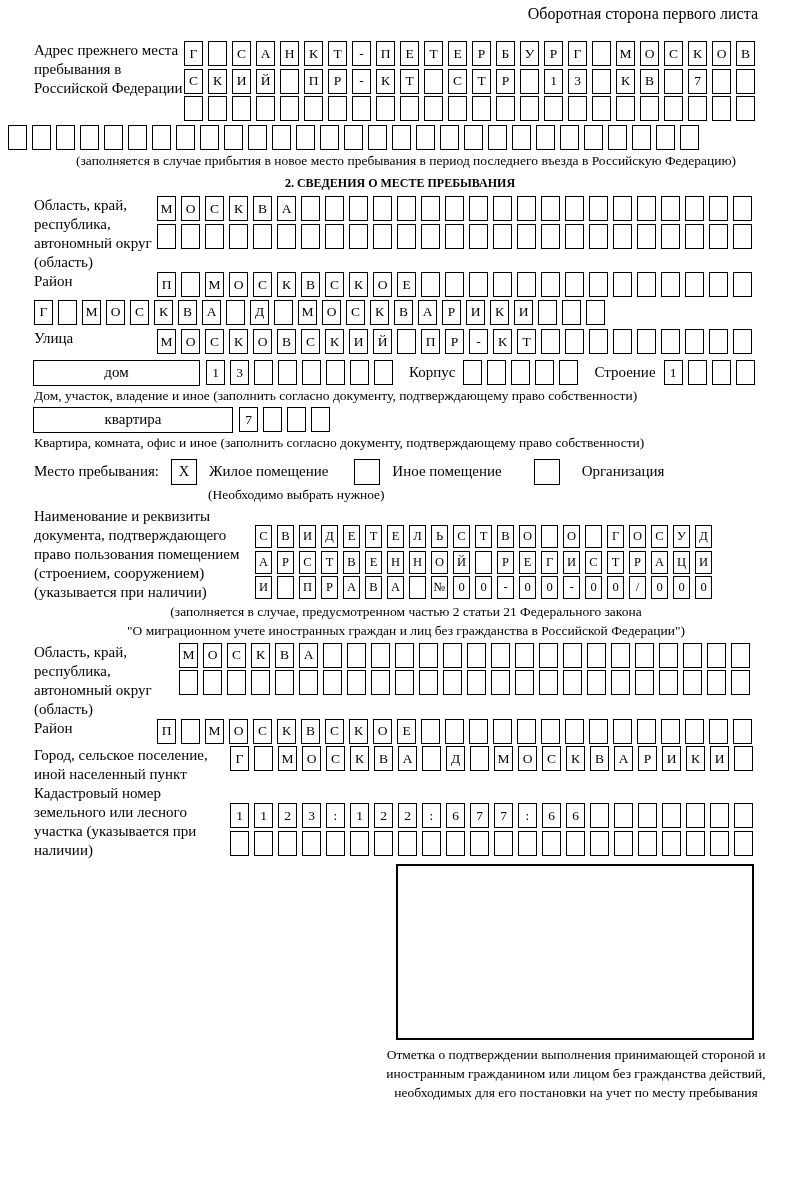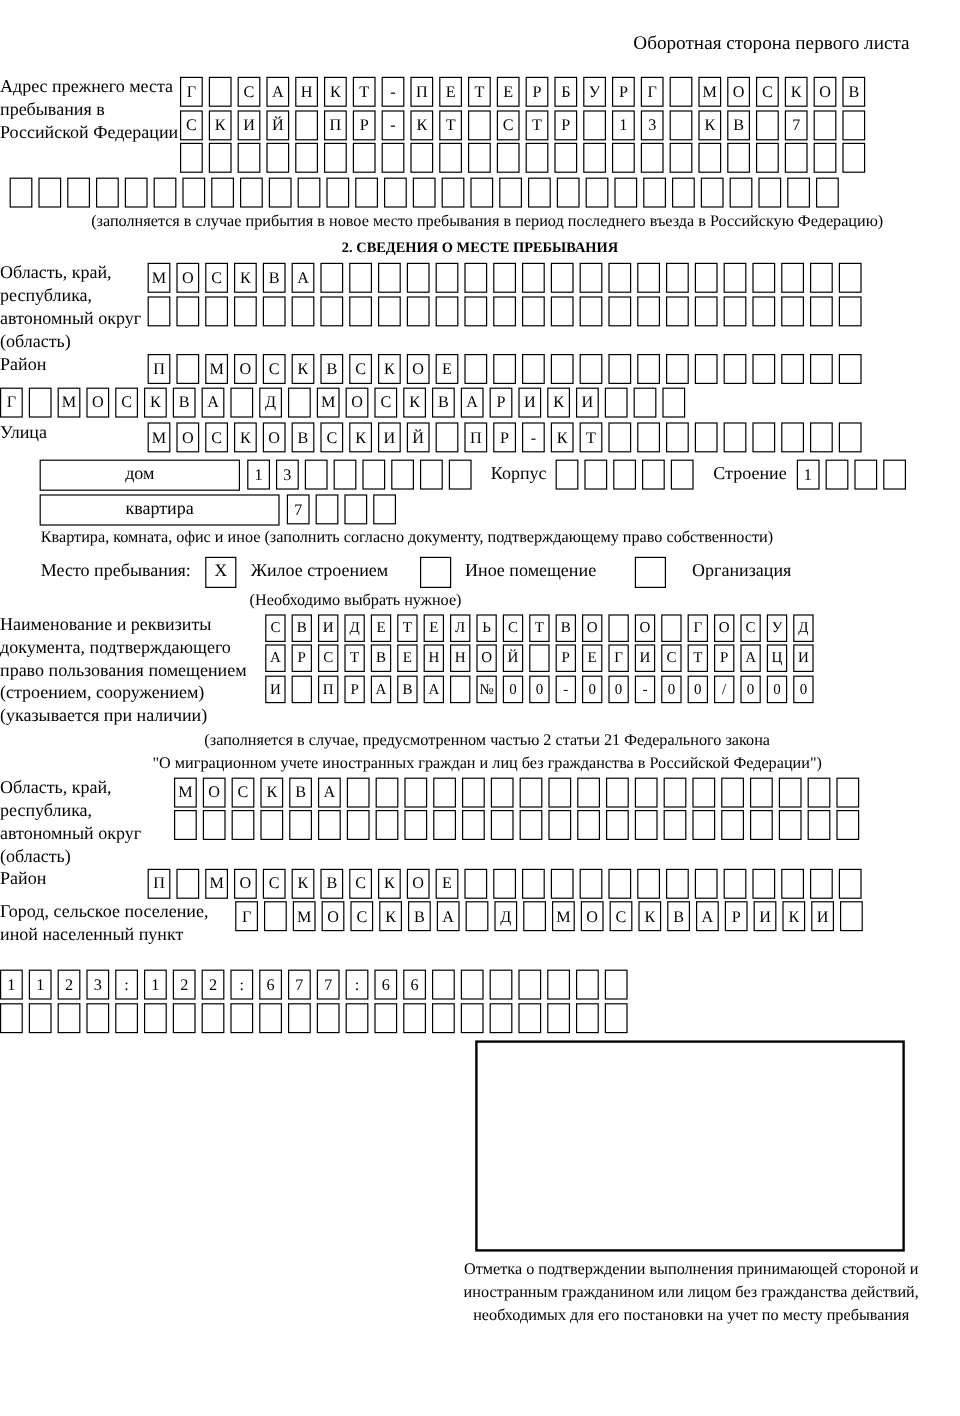--- a/index.html
+++ b/index.html
@@ -1,19 +1,19 @@
 <!DOCTYPE html>
 <html><head>
 <meta charset="utf-8">
 <style>
   html,body{margin:0;padding:0;background:#fff;}
   .page{position:relative;width:800px;height:1180px;background:#fff;color:#000;
         font-family:"Liberation Serif","DejaVu Serif",serif;overflow:hidden;}
-  .hdr{text-align:right;padding:28px 42px 0 0;font-size:16px;}
-  .frow{display:flex;align-items:flex-start;}
+  .hdr{text-align:right;padding:5px 42px 0 0;font-size:16px;}
+  .frow{display:flex;align-items:flex-start;margin-left:34px;}
   .lbl{font-size:15px;line-height:19px;flex-shrink:0;}
   .rows{display:flex;flex-direction:column;}
   .cellrow{display:flex;gap:5px;margin-bottom:2.5px;}
   .cell{width:17px;height:23px;border:1.6px solid #000;display:flex;align-items:center;
         justify-content:center;font-size:13.5px;flex-shrink:0;background:#fff;}
   .sm .cell{width:15px;height:21px;font-size:12.5px;}
   .fullrow{margin-left:8px;margin-top:1px;}
   .caption{font-size:13.5px;line-height:17px;margin:1px 0 2px;}
   .center{text-align:center;padding-left:12px;}
   .lcap{margin-left:34px;}
@@ -325,44 +325,45 @@
         <span class="cell"></span>
       </div>
     <span class="inline-lbl">Строение</span>
     <div class="cellrow" style="margin-bottom:0;">
         <span class="cell">1</span>
         <span class="cell"></span>
         <span class="cell"></span>
         <span class="cell"></span>
       </div>
   </div>
+  <div class="caption lcap">Дом, участок, владение и иное (заполнить согласно документу, подтверждающему право собственности)</div>
 
   <div class="frow" style="margin-left:33px;align-items:center;margin-top:3px;">
     <div class="labelbox" style="width:198px;margin-right:6px;">квартира</div>
     <div class="cellrow" style="margin-bottom:0;">
         <span class="cell">7</span>
         <span class="cell"></span>
         <span class="cell"></span>
         <span class="cell"></span>
       </div>
   </div>
   <div class="caption lcap">Квартира, комната, офис и иное (заполнить согласно документу, подтверждающему право собственности)</div>
 
   <div class="mesto">
     <span>Место пребывания:</span>
     <span class="chk">X</span>
-    <span>Жилое строением</span>
+    <span>Жилое помещение</span>
     <span class="chk" style="margin-left:14px;"></span>
     <span>Иное помещение</span>
     <span class="chk" style="margin-left:20px;"></span>
     <span style="margin-left:10px;">Организация</span>
   </div>
   <div class="caption" style="margin-left:208px;">(Необходимо выбрать нужное)</div>
 
-  <div class="frow" style="margin-top:4px;">
+  <div class="frow" style="margin-top:4px;align-items:flex-end;">
     <div class="lbl" style="width:221px;">Наименование и реквизиты документа, подтверждающего право пользования помещением (строением, сооружением) (указывается при наличии)</div>
     <div class="rows sm">
       <div class="cellrow">
           <span class="cell">С</span>
           <span class="cell">В</span>
           <span class="cell">И</span>
           <span class="cell">Д</span>
           <span class="cell">Е</span>
           <span class="cell">Т</span>
           <span class="cell">Е</span>
@@ -544,20 +545,21 @@
         <span class="cell">А</span>
         <span class="cell">Р</span>
         <span class="cell">И</span>
         <span class="cell">К</span>
         <span class="cell">И</span>
         <span class="cell"></span>
       </div>
   </div>
 
   <div class="frow">
+    <div class="lbl" style="width:196px;">Кадастровый номер земельного или лесного участка (указывается при наличии)</div>
     <div class="rows" style="margin-top:19px;">
       <div class="cellrow">
           <span class="cell">1</span>
           <span class="cell">1</span>
           <span class="cell">2</span>
           <span class="cell">3</span>
           <span class="cell">:</span>
           <span class="cell">1</span>
           <span class="cell">2</span>
           <span class="cell">2</span>

